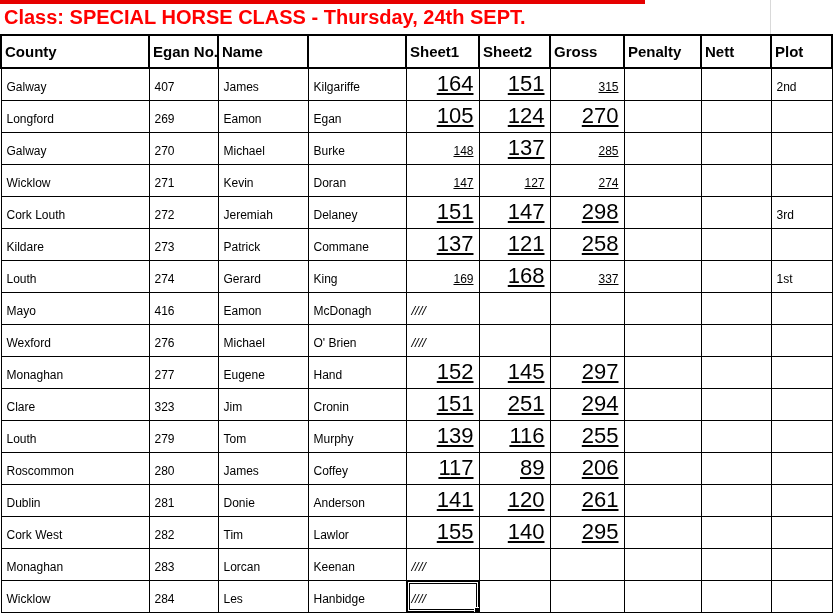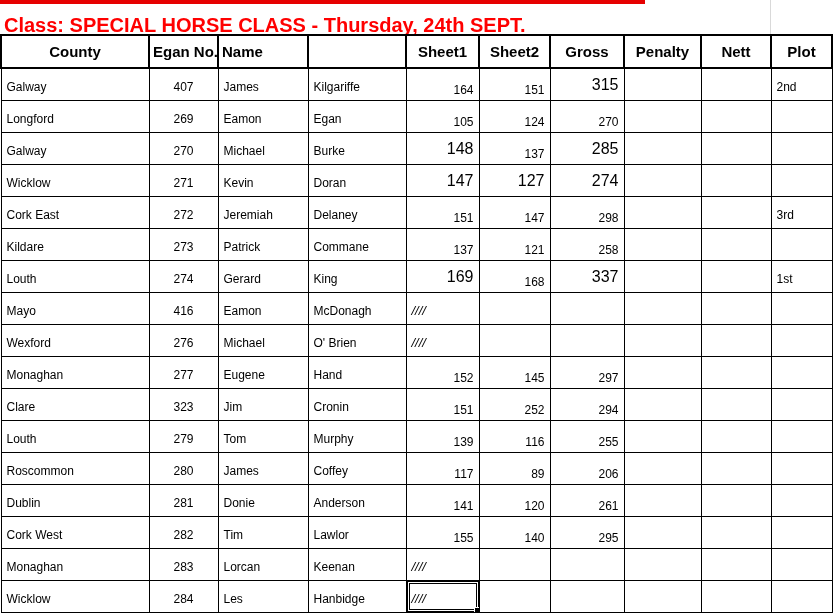--- a/index.html
+++ b/index.html
@@ -1,30 +1,30 @@
 <!DOCTYPE html>
 <html><head>
 <meta charset="utf-8">
 <style>
   html,body{margin:0;padding:0;background:#fff;}
   .page{position:relative;width:834px;height:614px;background:#ffffff;overflow:hidden;
         font-family:"Liberation Sans",sans-serif;color:#000;}
   .top-bar{position:absolute;left:0;top:0;width:645px;height:4px;background:#e60000;}
   .title-gridline{position:absolute;left:770px;top:0;width:1px;height:34px;background:#d9d9d9;}
-  .sheet-title{position:absolute;left:4px;top:14px;font-size:20px;font-weight:bold;
+  .sheet-title{position:absolute;left:4px;top:6px;font-size:20px;font-weight:bold;
                color:#ff0000;white-space:nowrap;letter-spacing:0;}
   table.results{position:absolute;left:0;top:34px;width:831px;border-collapse:collapse;
                 table-layout:fixed;background:#fff;}
   th,td{border:1px solid #000;overflow:hidden;white-space:nowrap;box-sizing:border-box;}
   thead th{border-width:2px;font-size:15px;font-weight:bold;height:33px;
            vertical-align:middle;padding:0 3px;}
   tbody td{height:32px;vertical-align:bottom;padding:0 5px 6px 5px;font-size:12px;}
-  .al{text-align:left}.ac{text-align:center}.ar{text-align:right}
-  .num-big{font-size:12px;padding-bottom:3px;}
-  .num-small{font-size:16px;}
+  .al{text-align:left}.ac{text-align:left}.ar{text-align:right}
+  .num-big{font-size:22px;padding-bottom:3px;text-decoration:underline;}
+  .num-small{font-size:12px;text-decoration:underline;}
   td.tally{font-style:italic;text-align:left;font-size:13px;}
   td.sel{position:relative;}
   td.sel::before{content:"";position:absolute;inset:0;border:1px solid #000;pointer-events:none;}
   td.sel::after{content:"";position:absolute;inset:2px;border:1px solid #000;pointer-events:none;}
   .fill-handle{position:absolute;right:-3px;bottom:-3px;width:6px;height:6px;
                background:#000;border:1px solid #fff;z-index:3;}
 </style>
 </head>
 <body>
 
@@ -103,21 +103,21 @@
           <td class="al"><span>Kevin</span></td>
           <td class="al"><span>Doran</span></td>
           <td class="ar num-small"><span>147</span></td>
           <td class="ar num-small"><span>127</span></td>
           <td class="ar num-small"><span>274</span></td>
           <td class="ar"><span></span></td>
           <td class="ar"><span></span></td>
           <td class="al"><span></span></td>
         </tr>
         <tr>
-          <td class="al"><span>Cork East</span></td>
+          <td class="al"><span>Cork Louth</span></td>
           <td class="ac"><span>272</span></td>
           <td class="al"><span>Jeremiah</span></td>
           <td class="al"><span>Delaney</span></td>
           <td class="ar num-big"><span>151</span></td>
           <td class="ar num-big"><span>147</span></td>
           <td class="ar num-big"><span>298</span></td>
           <td class="ar"><span></span></td>
           <td class="ar"><span></span></td>
           <td class="al"><span>3rd</span></td>
         </tr>
@@ -180,21 +180,21 @@
           <td class="ar"><span></span></td>
           <td class="ar"><span></span></td>
           <td class="al"><span></span></td>
         </tr>
         <tr>
           <td class="al"><span>Clare</span></td>
           <td class="ac"><span>323</span></td>
           <td class="al"><span>Jim</span></td>
           <td class="al"><span>Cronin</span></td>
           <td class="ar num-big"><span>151</span></td>
-          <td class="ar num-big"><span>252</span></td>
+          <td class="ar num-big"><span>251</span></td>
           <td class="ar num-big"><span>294</span></td>
           <td class="ar"><span></span></td>
           <td class="ar"><span></span></td>
           <td class="al"><span></span></td>
         </tr>
         <tr>
           <td class="al"><span>Louth</span></td>
           <td class="ac"><span>279</span></td>
           <td class="al"><span>Tom</span></td>
           <td class="al"><span>Murphy</span></td>

